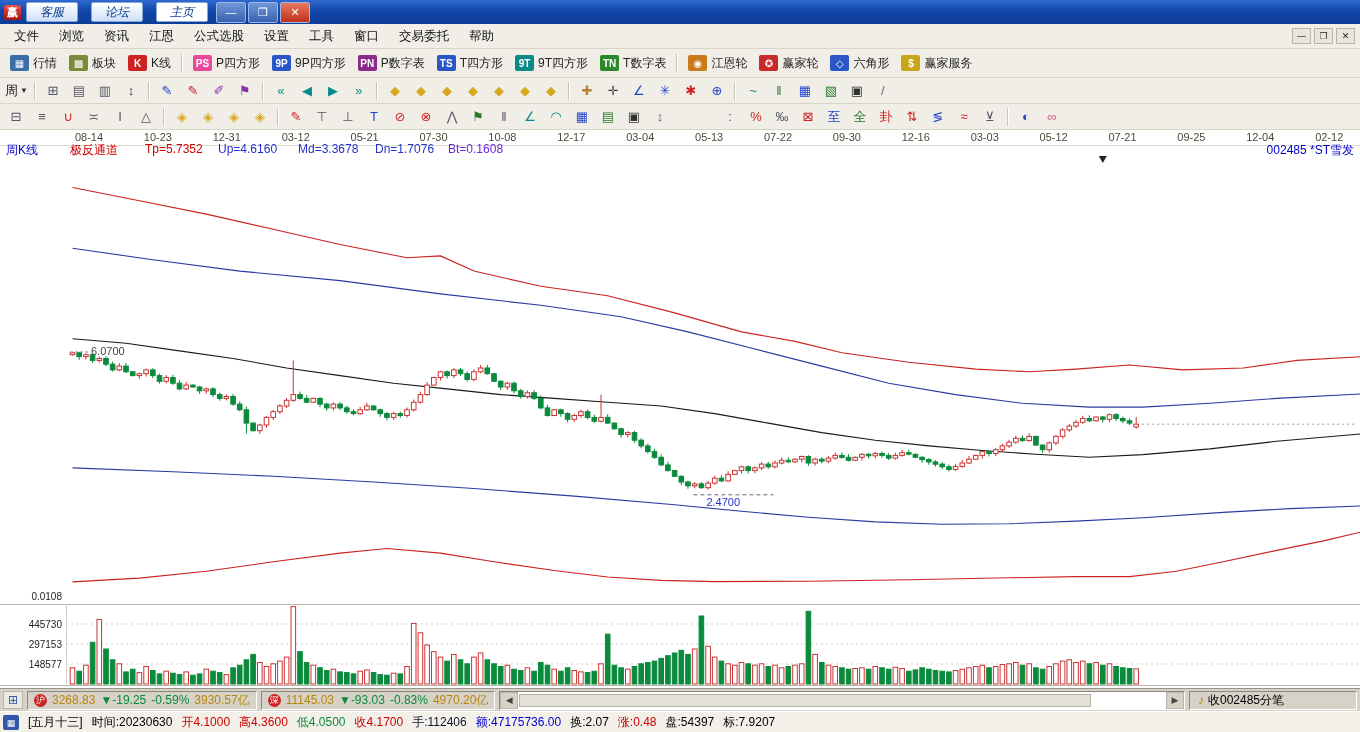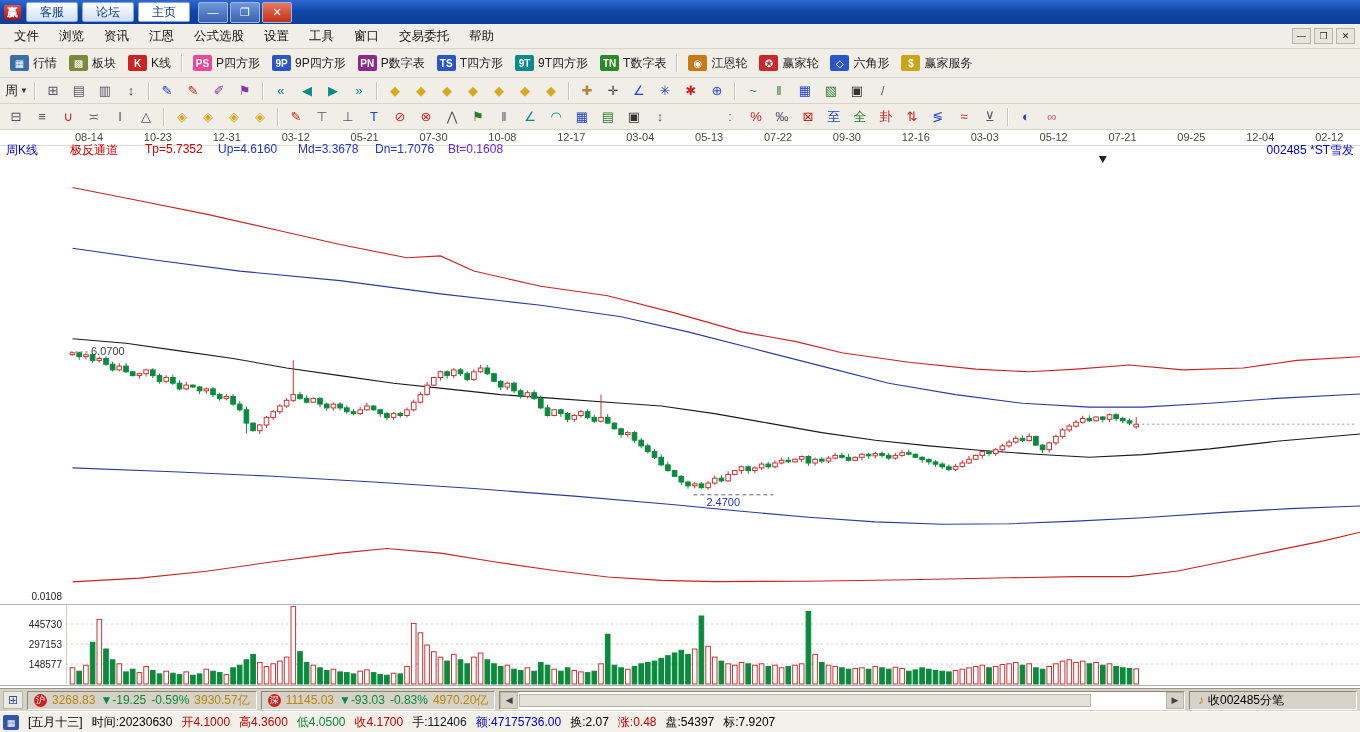--- a/index.html
+++ b/index.html
@@ -6,21 +6,21 @@
   body{width:1360px;height:732px;overflow:hidden;background:#d6d2c8;
        font-family:"Liberation Sans","DejaVu Sans",sans-serif;-webkit-font-smoothing:antialiased;}
   .window{width:1360px;height:732px;display:flex;flex-direction:column;}
 
   
   .titlebar{height:24px;flex:0 0 24px;display:flex;align-items:center;padding:0 3px 0 4px;
             background:linear-gradient(180deg,#2f69cf,#1148a8 45%,#0c3c98);}
   .logo{width:17px;height:15px;background:linear-gradient(#e85050,#a80f0f);color:#fff;font-size:11px;
         font-weight:bold;display:flex;align-items:center;justify-content:center;border-radius:2px;margin-right:5px;}
   .title{color:#fff;font-size:12px;font-weight:bold;flex:1;white-space:nowrap;overflow:hidden;}
-  .tbbtns{display:flex;align-items:center;gap:4px;}
+  .tbbtns{display:flex;align-items:center;gap:13px;font-style:italic;}
   .tb-btn{height:18px;line-height:18px;padding:0 13px;font-size:12px;color:#0a3a8c;
           background:linear-gradient(#ffffff,#cfe0f8);border:1px solid #88a8d8;border-radius:2px;cursor:default;}
   .tb-btn.active{background:#ffffff;}
   .win-controls{display:flex;margin-left:8px;gap:2px;}
   .wbtn{width:28px;height:19px;display:flex;align-items:center;justify-content:center;color:#fff;font-size:11px;
         background:linear-gradient(#6f97d8,#3a62b0);border:1px solid #9db8e8;border-radius:2px;}
   .wbtn.close{background:linear-gradient(#e87860,#c03018);}
 
   
   .menubar{height:24px;flex:0 0 24px;background:#f0eee6;display:flex;align-items:center;font-size:12.5px;

